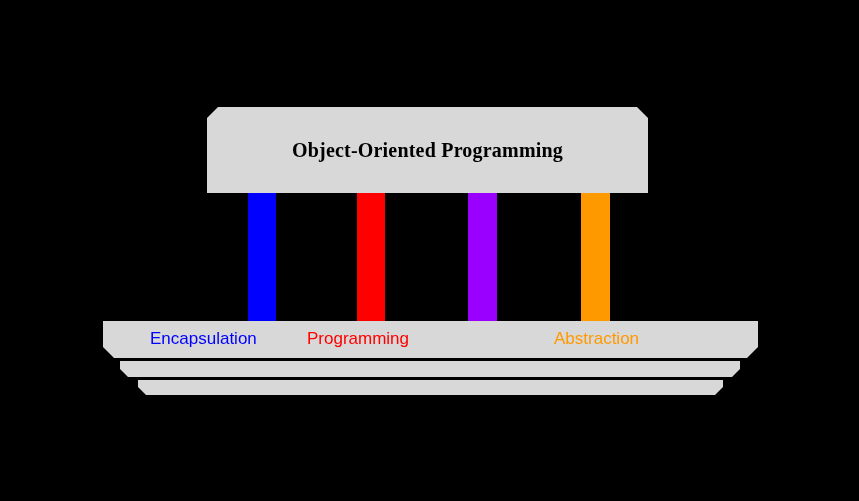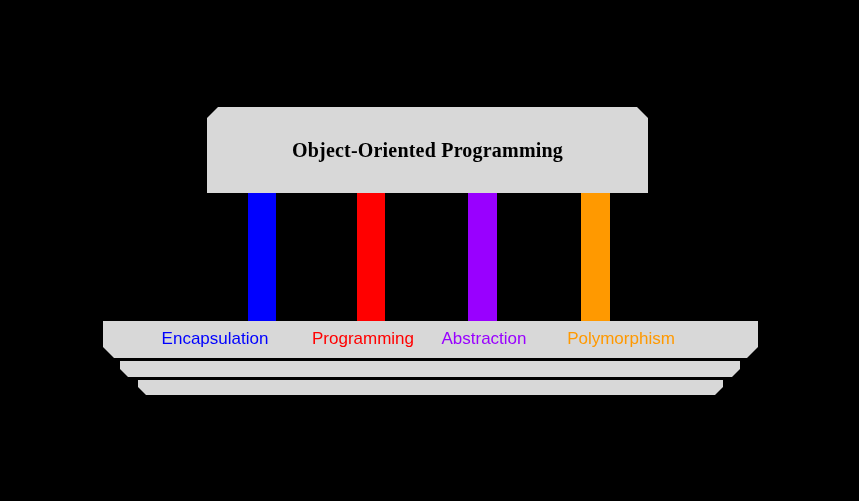--- a/index.html
+++ b/index.html
@@ -78,21 +78,21 @@
 
   
   .pillar-label {
     position: absolute;
     top: 327px;
     height: 24px;
     line-height: 24px;
     font-size: 17px;
     font-family: "Liberation Sans", sans-serif;
     white-space: nowrap;
-    text-align: center;
+    text-align: left;
   }
 </style>
 </head>
 <body>
 
 <div id="canvas" style="background: rgb(0, 0, 0); padding-left: 12px;">
 
   <div class="header-box" style="background: rgb(216, 216, 216);">
     <div class="header-title" style="color: rgb(0, 0, 0);">Object-Oriented Programming</div>
   </div>
@@ -101,16 +101,15 @@
   <div class="pillar" style="left: 357px; width: 28px; background: rgb(255, 0, 0);"></div>
   <div class="pillar" style="left: 468px; width: 29px; background: rgb(153, 0, 255);"></div>
   <div class="pillar" style="left: 581px; width: 29px; background: rgb(255, 153, 0);"></div>
 
   <div class="base-layer base-layer-1" style="background: rgb(216, 216, 216);"></div>
   <div class="base-layer base-layer-2" style="background: rgb(216, 216, 216);"></div>
   <div class="base-layer base-layer-3" style="background: rgb(216, 216, 216);"></div>
 
   <div class="pillar-label" style="left: 150px; width: 130px; color: rgb(0, 0, 255);">Encapsulation</div>
   <div class="pillar-label" style="left: 307px; width: 112px; color: rgb(255, 0, 0);">Programming</div>
-  <div class="pillar-label" style="left: 428px; width: 112px; color: rgb(153, 0, 255);">Abstraction</div>
-  <div class="pillar-label" style="left: 554px; width: 134px; color: rgb(255, 153, 0);">Polymorphism</div>
+  <div class="pillar-label" style="left: 554px; width: 134px; color: rgb(255, 153, 0);">Abstraction</div>
 
 </div>
 
 </body></html>

